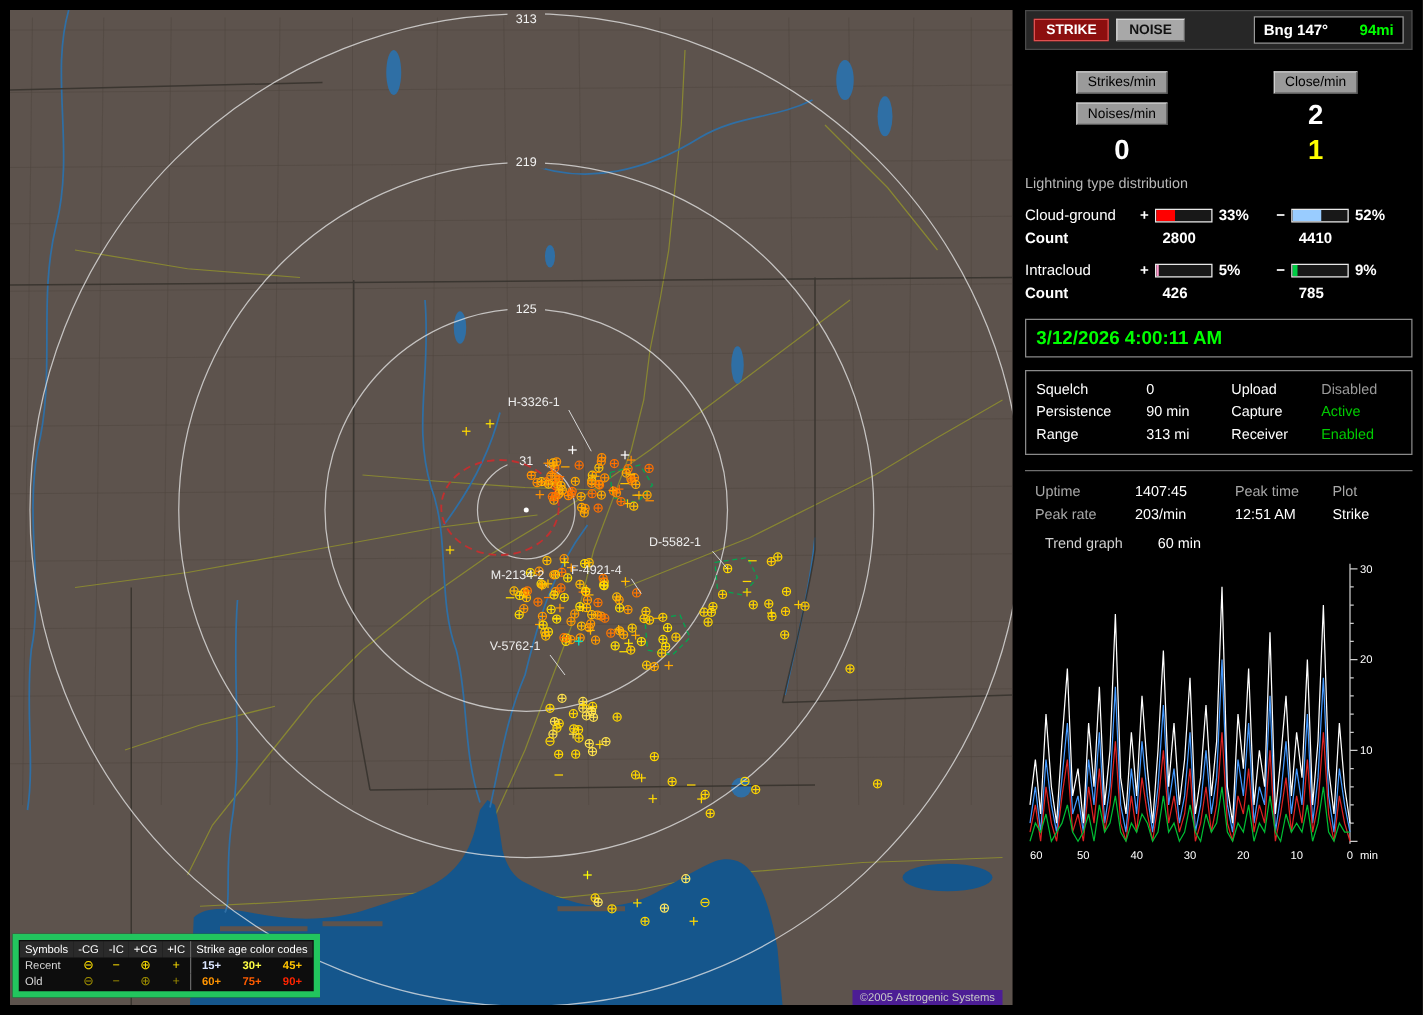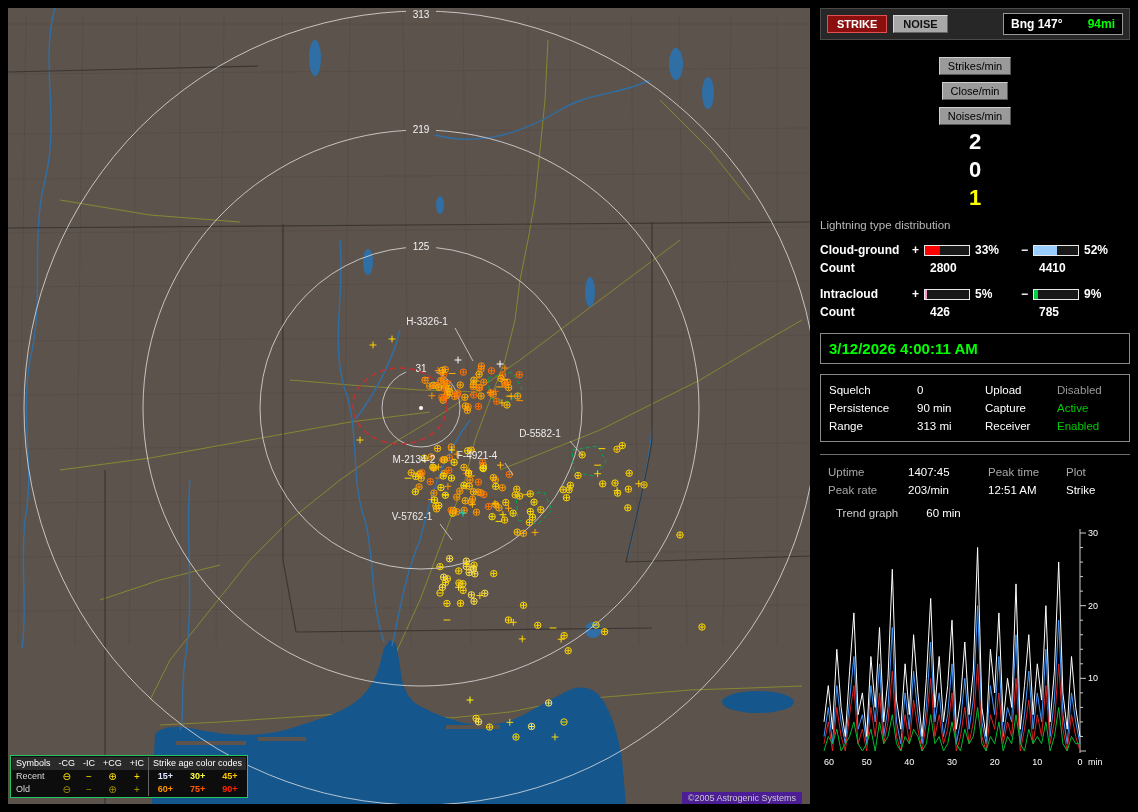--- a/index.html
+++ b/index.html
@@ -2,21 +2,21 @@
 <html><head>
 <meta charset="utf-8">
 <style>
   *{margin:0;padding:0;box-sizing:border-box}
   html,body{background:#000;width:1138px;height:812px;overflow:hidden;
     font-family:"Liberation Sans","DejaVu Sans",sans-serif;color:#fff}
   .app{display:flex;gap:10px;padding:8px}
   
   .map-panel{position:relative;width:802px;height:796px;background:#5d534d;overflow:hidden;flex:none}
   #map-svg{position:absolute;left:0;top:0}
-  .map-legend{position:absolute;left:2px;bottom:6px;background:#0d0d0d;border:1px solid #22c55e;
+  .map-legend{position:absolute;left:2px;bottom:6px;background:#0d0d0d;border:5px solid #22c55e;
     font-size:9px;color:#ddd;padding:1px}
   .map-legend table{border-collapse:collapse}
   .map-legend td{padding:0 4px;text-align:center;white-space:nowrap;line-height:13px}
   .map-legend tr.hdr td{background:#2a2a2a;color:#fff}
   .map-legend td.rowlab{text-align:left;color:#d8d8d8}
   .map-legend td.agecell{font-weight:bold;border-left:none}
   .map-legend td.agestart{border-left:1px solid #666}
   .sym-recent{color:#ffe000;font-size:10px}
   .sym-old{color:#a08f00;font-size:10px}
   .copyright{position:absolute;right:8px;bottom:0;background:#4c1d95;color:#c8c8c8;font-size:9px;padding:1px 6px}
@@ -24,30 +24,30 @@
   .side-panel{width:310px;height:796px;display:flex;flex-direction:column;background:#000}
   .top-strip{display:flex;align-items:center;gap:6px;background:#272727;border:1px solid #4a4a4a;
     padding:4px 6px;margin-bottom:16px}
   .btn{font-size:11px;font-weight:bold;padding:2px 9px;border:1px solid;cursor:pointer;
     font-family:"Liberation Sans",sans-serif}
   .strike-btn{background:#8c0f0f;color:#fff;border-color:#e05050}
   .noise-btn{background:#a8a8a8;color:#111;border-color:#d8d8d8 #666 #666 #d8d8d8}
   .bng-box{margin-left:auto;display:flex;justify-content:space-between;align-items:center;width:120px;
     background:#000;border:1px solid #999;padding:3px 7px;font-size:12px;font-weight:bold}
   .bng-dist{color:#00ff00}
-  .counters{display:grid;grid-template-columns:1fr;text-align:center;row-gap:6px;margin-bottom:8px}
+  .counters{display:grid;grid-template-columns:1fr 1fr;text-align:center;row-gap:6px;margin-bottom:8px}
   .chip{display:inline-block;background:#9a9a9a;color:#000;font-size:11px;padding:2px 8px;
     border:1px solid;border-color:#cfcfcf #555 #555 #cfcfcf;cursor:pointer;font-family:"Liberation Sans",sans-serif}
   .big-num{font-size:22px;font-weight:bold;line-height:22px}
   .totals{display:grid;grid-template-columns:1fr 1fr 1fr;text-align:center;font-size:11.5px;color:#d6d6d6;
     row-gap:4px;margin-bottom:14px;padding-bottom:14px;border-bottom:1px solid #6e6e6e}
   .totals .val{font-size:12.5px;font-weight:bold;color:#fff}
   .dist-title{color:#b8b8b8;font-size:11.5px;padding:2px 0 8px}
   .dist-row{display:grid;grid-template-columns:92px 1fr 1fr;align-items:center;font-size:12px;margin:4px 0}
-  .dist-label{font-weight:bold}
+  .dist-label{font-weight:normal}
   .bar-group{display:flex;align-items:center;gap:5px;font-weight:bold}
   .bar{width:46px;height:11px;border:1px solid #e8e8e8;background:#181818;overflow:hidden}
   .bar-fill{display:block;height:100%}
   .count-row{display:grid;grid-template-columns:92px 1fr 1fr;font-size:12px;font-weight:bold;margin:3px 0 12px}
   .count-row .cnt{padding-left:18px}
   .clock-box{border:1px solid #8a8a8a;padding:6px 8px;margin:2px 0 10px;color:#00ff00;font-size:15px;font-weight:bold}
   .status-box{border:1px solid #8a8a8a;padding:6px 8px;margin-bottom:12px;font-size:11.5px}
   .status-row{display:grid;grid-template-columns:88px 68px 72px 1fr;padding:3px 0}
   .stats-box{border-top:1px solid #6e6e6e;padding:8px 8px 2px;font-size:11.5px}
   .stats-row{display:grid;grid-template-columns:80px 80px 78px 1fr;padding:3px 0}

